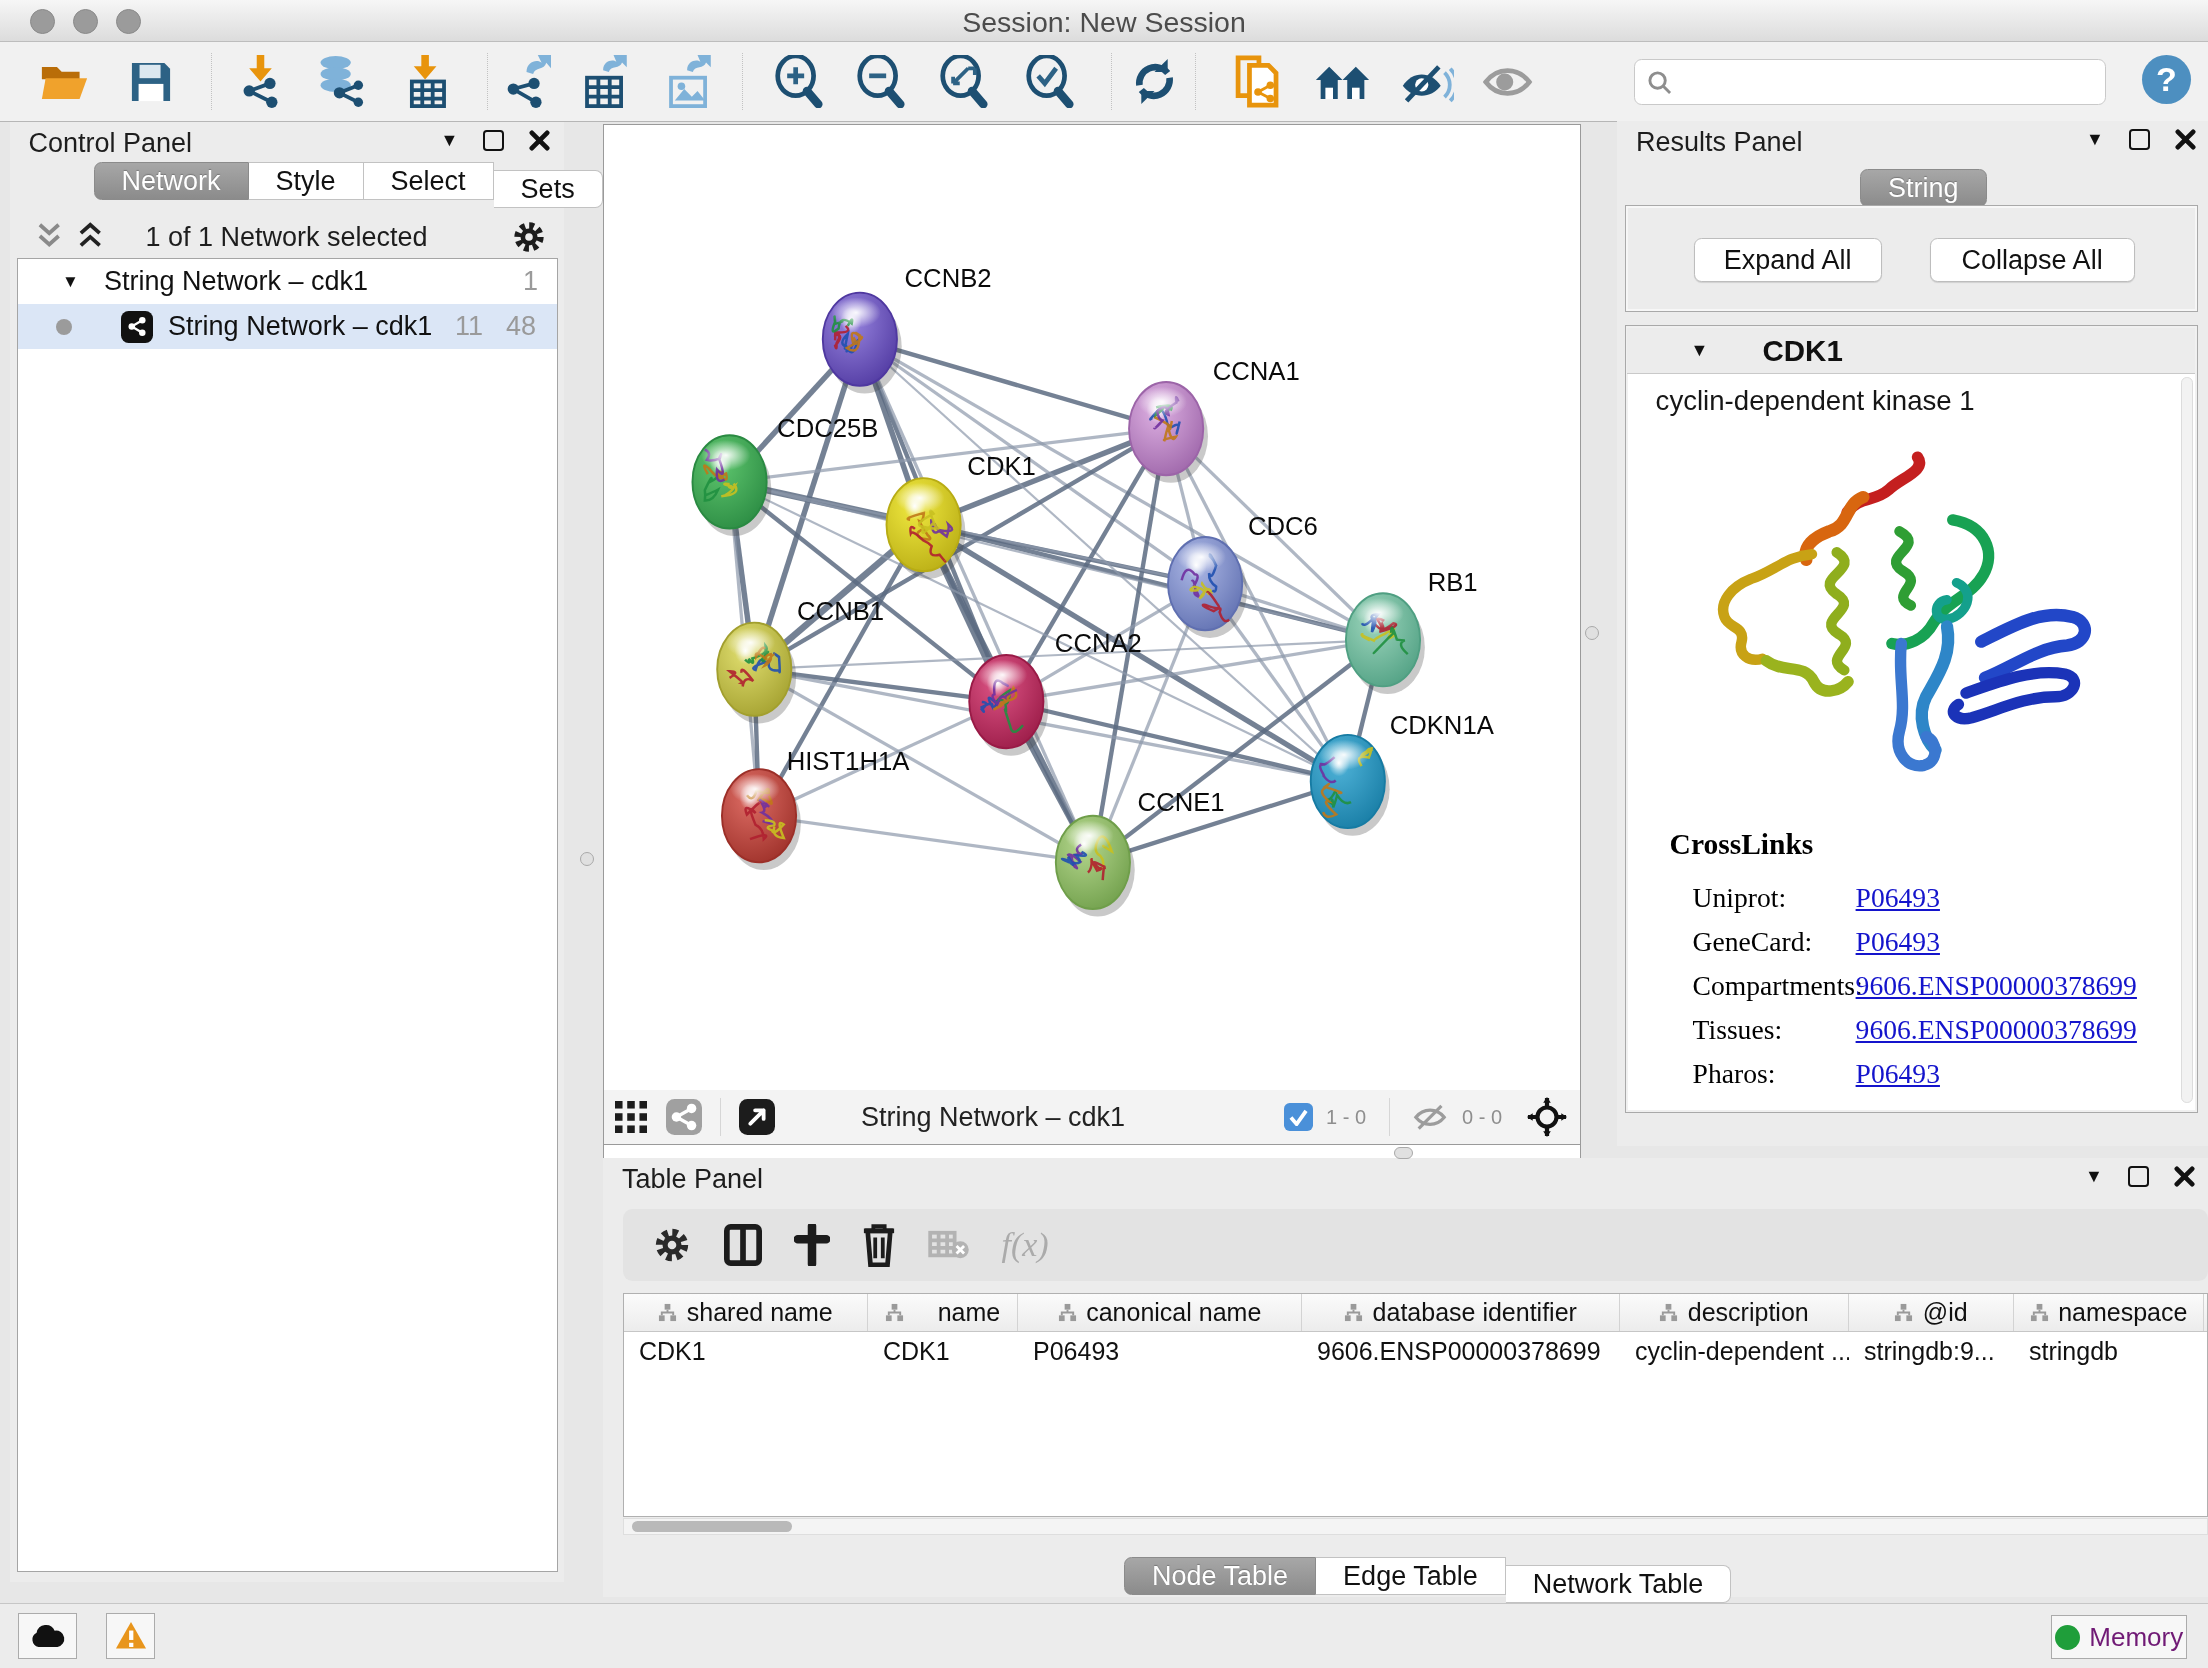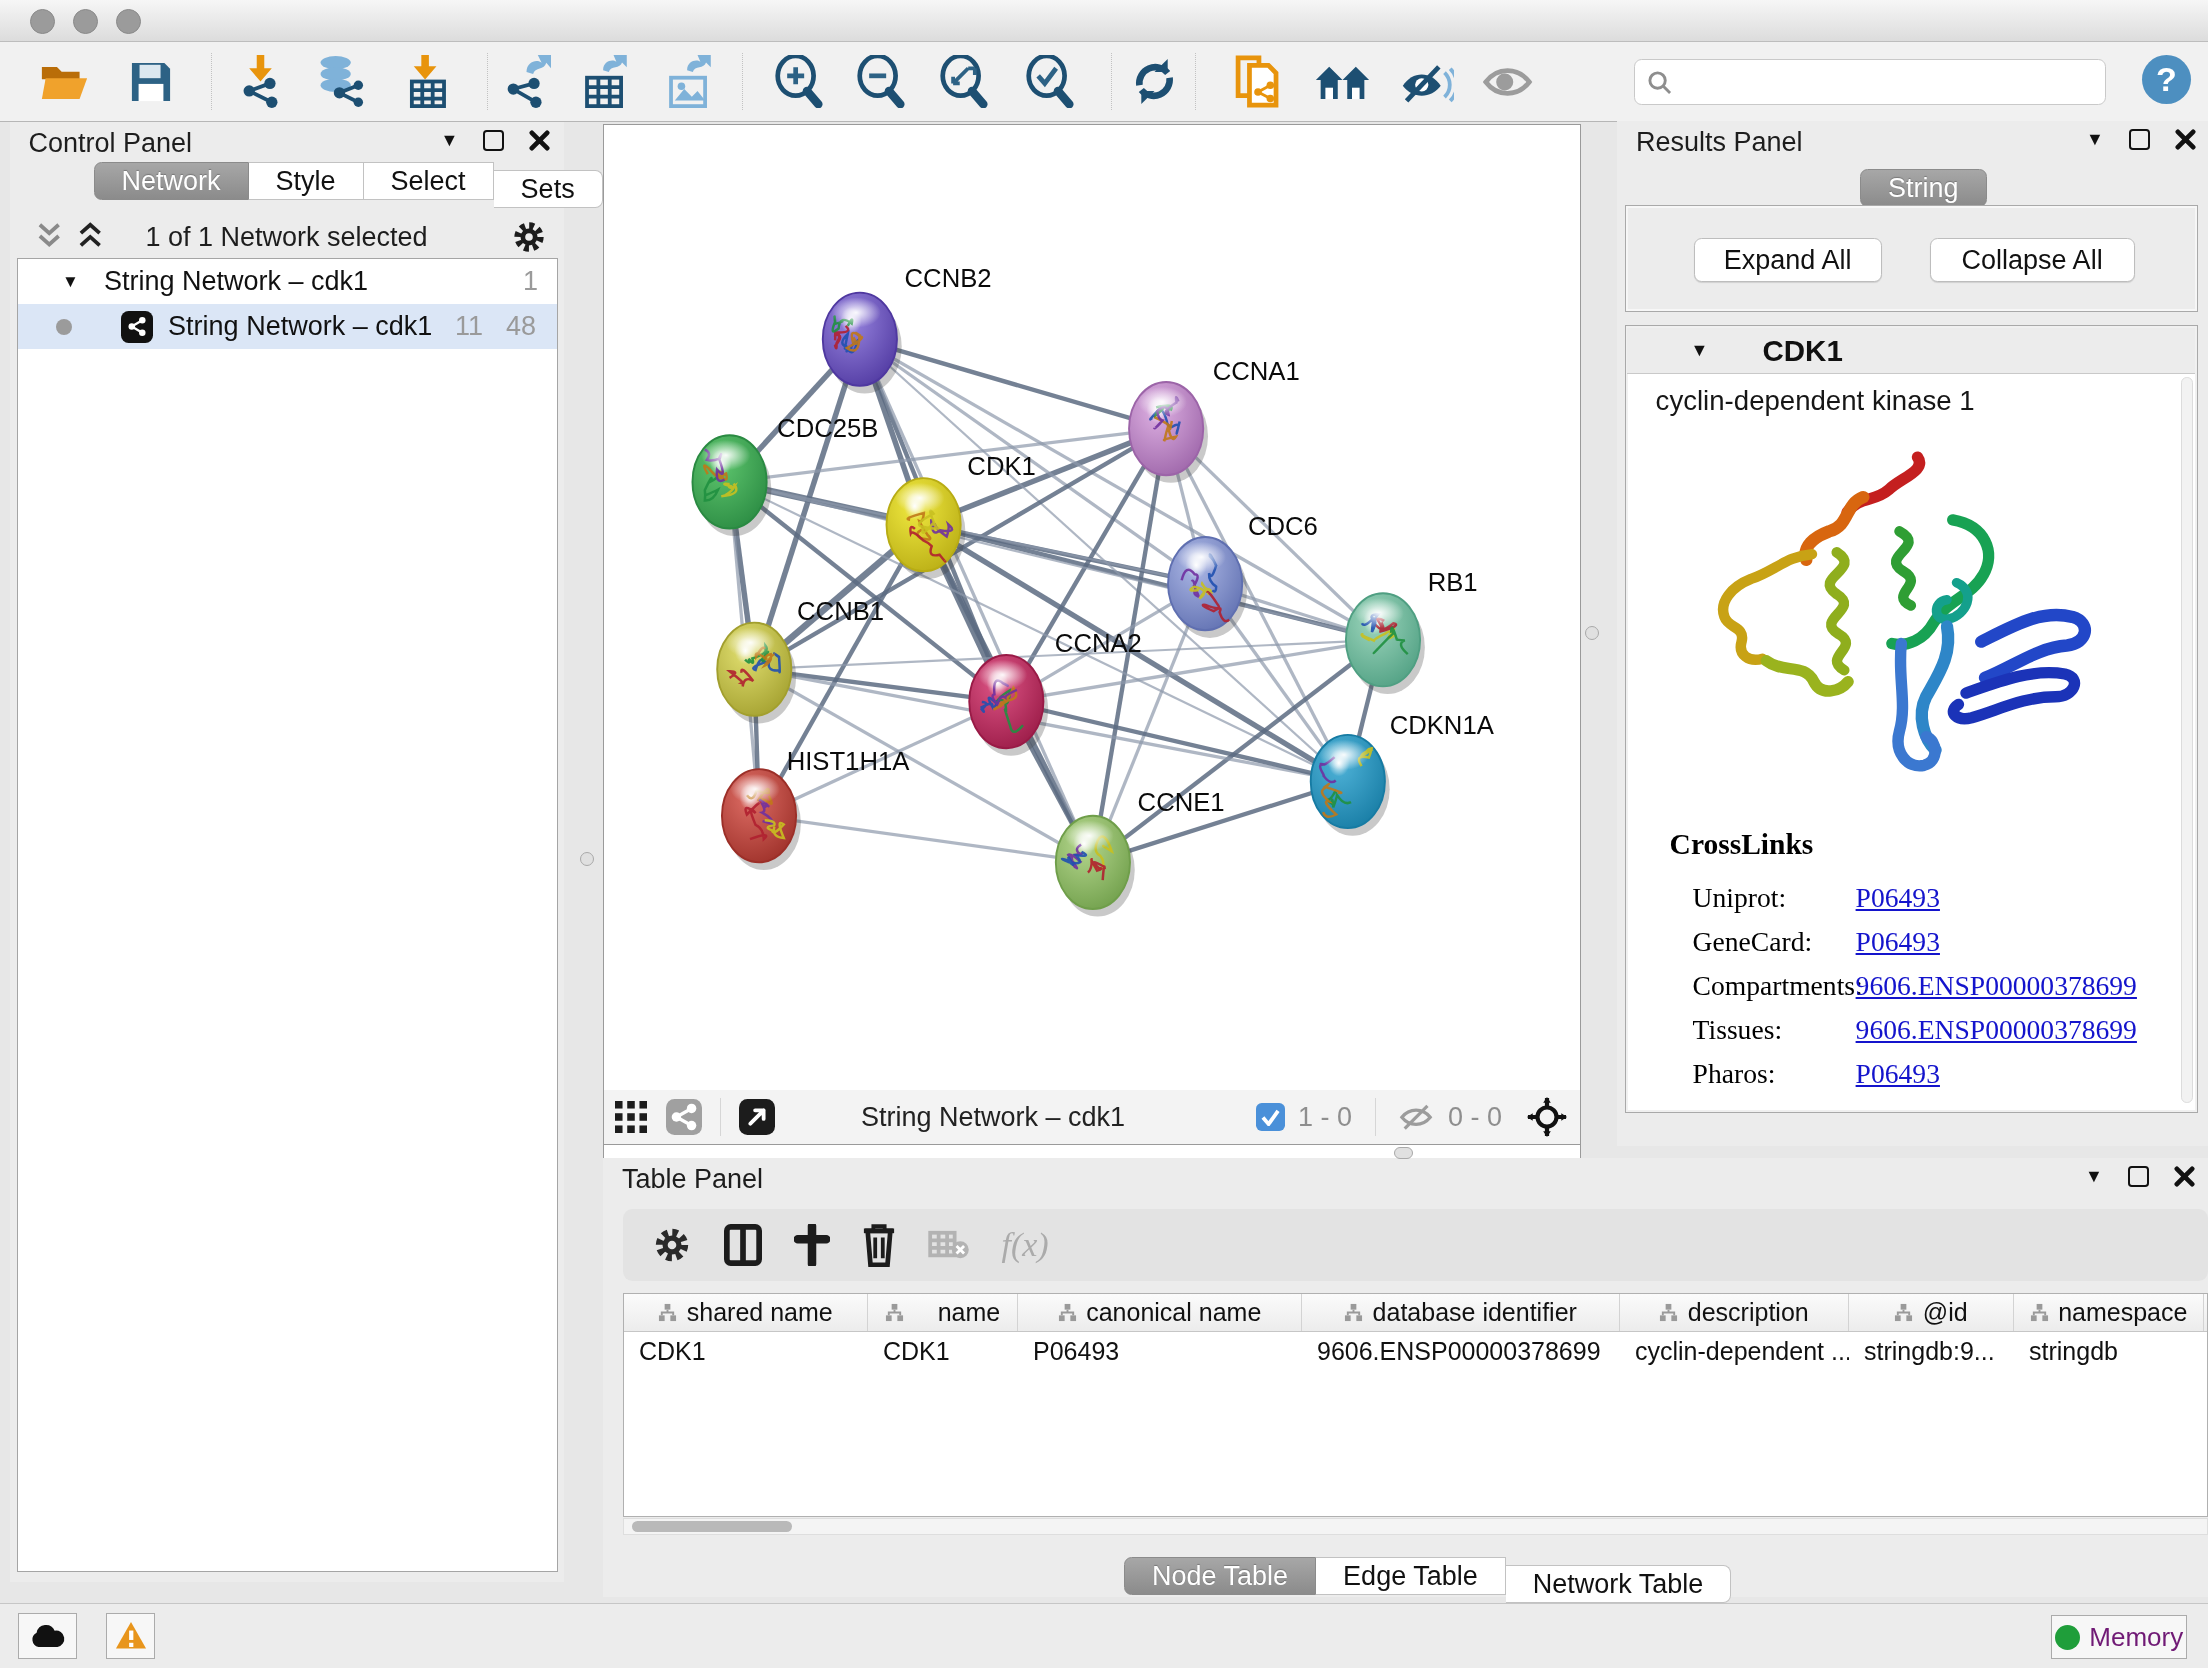--- a/index.html
+++ b/index.html
@@ -68,21 +68,21 @@
   #row-network .rname { margin-left:15px; }
   #row-network .num.n1 { right:74px; }
   #row-network .num.n2 { right:21px; }
 
   
   #network-canvas { left:603px; top:124px; width:978px; height:1052px; background:#fff;
     border:1.9px solid #9a9a9a; }
   #network-toolbar { left:603px; top:1090px; width:978px; height:55px; background:#f3f3f3;
     border:1.9px solid #9a9a9a; border-top:none; display:flex; align-items:center; }
   #nt-title { position:absolute; left:257px; font-size:27px; color:#222; }
-  .nt-count { font-size:27px; color:#8e8e8e; }
+  .nt-count { font-size:20px; color:#8e8e8e; }
   #nt-right { position:absolute; right:13.3px; display:flex; align-items:center; gap:13.3px; }
   .nt-vdiv { width:0; height:38px; border-left:1.9px solid #d6d6d6; margin:0 9.5px; }
   #nt-check { width:28.5px; height:28.5px; border-radius:5.7px; background:#4a90d9; display:flex;
     align-items:center; justify-content:center; }
 
   
   #results-panel { left:1617px; top:121px; width:592px; height:1025px; background:#ececec; }
   #rp-tab { left:243px; top:40px; }
   #rp-box1 { position:absolute; left:7.6px; top:84px; width:573px; height:107px;
     border:1.9px solid #a9a9a9; background:#ececec; box-shadow:inset 0 0 0 1.9px #f7f7f7; }
@@ -143,20 +143,21 @@
     border:1px solid #a9a9a9; }
   svg { display:block; }
 </style>
 </head>
 <body>
 
 <div id="titlebar" class="abs">
   <span class="tl-dot" style="left:30px"></span>
   <span class="tl-dot" style="left:73px"></span>
   <span class="tl-dot" style="left:116px"></span>
+  <div id="win-title">Session: New Session</div>
 </div>
 
 <div id="toolbar" class="abs">
   <div class="tbtn" style="left:36px">
     <svg width="49" height="42" viewBox="0 0 52 44">
         <path d="M2 6 h16 l5 5 h19 v8 H2z" fill="#b96d08"></path>
         <path d="M6 18 h44 l-8 22 H2z" fill="#f0a22c"></path>
       </svg>
   </div>
   <div class="tbtn" style="left:122px">

